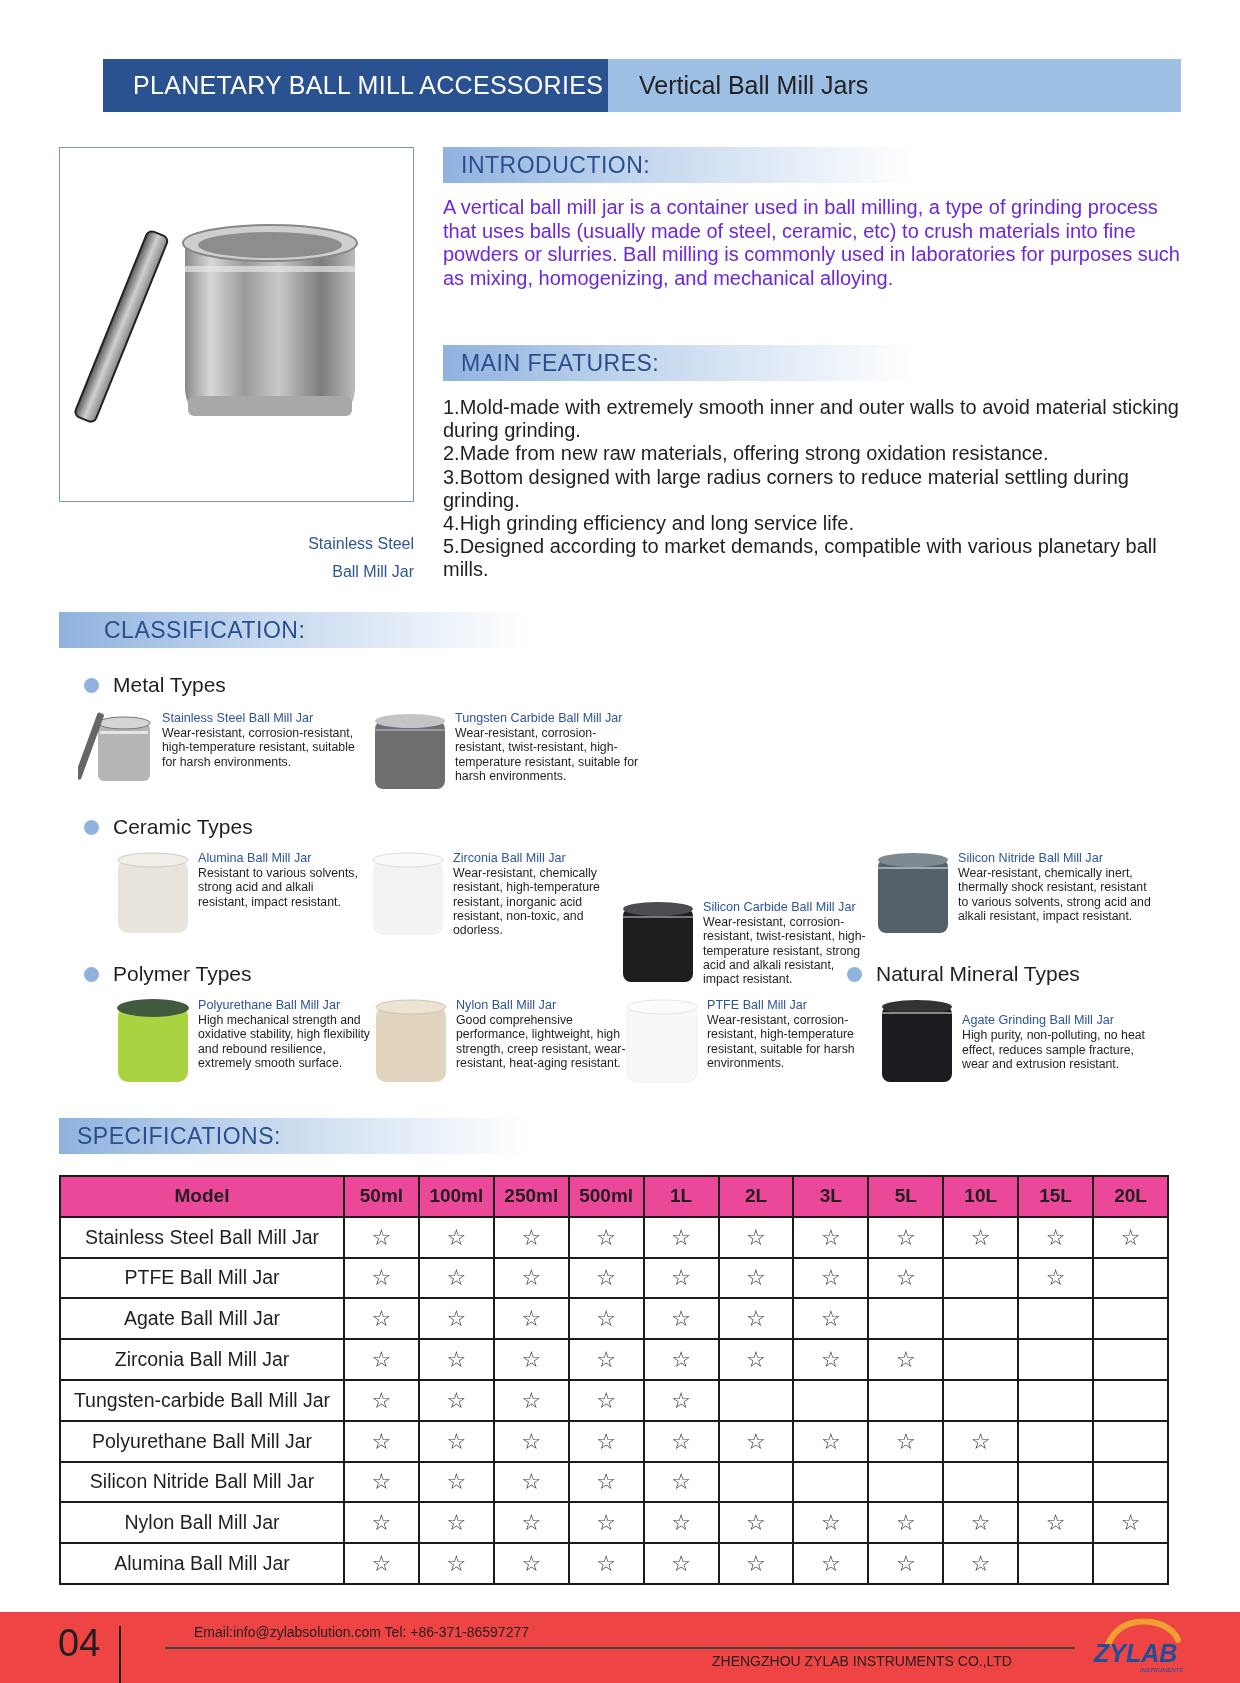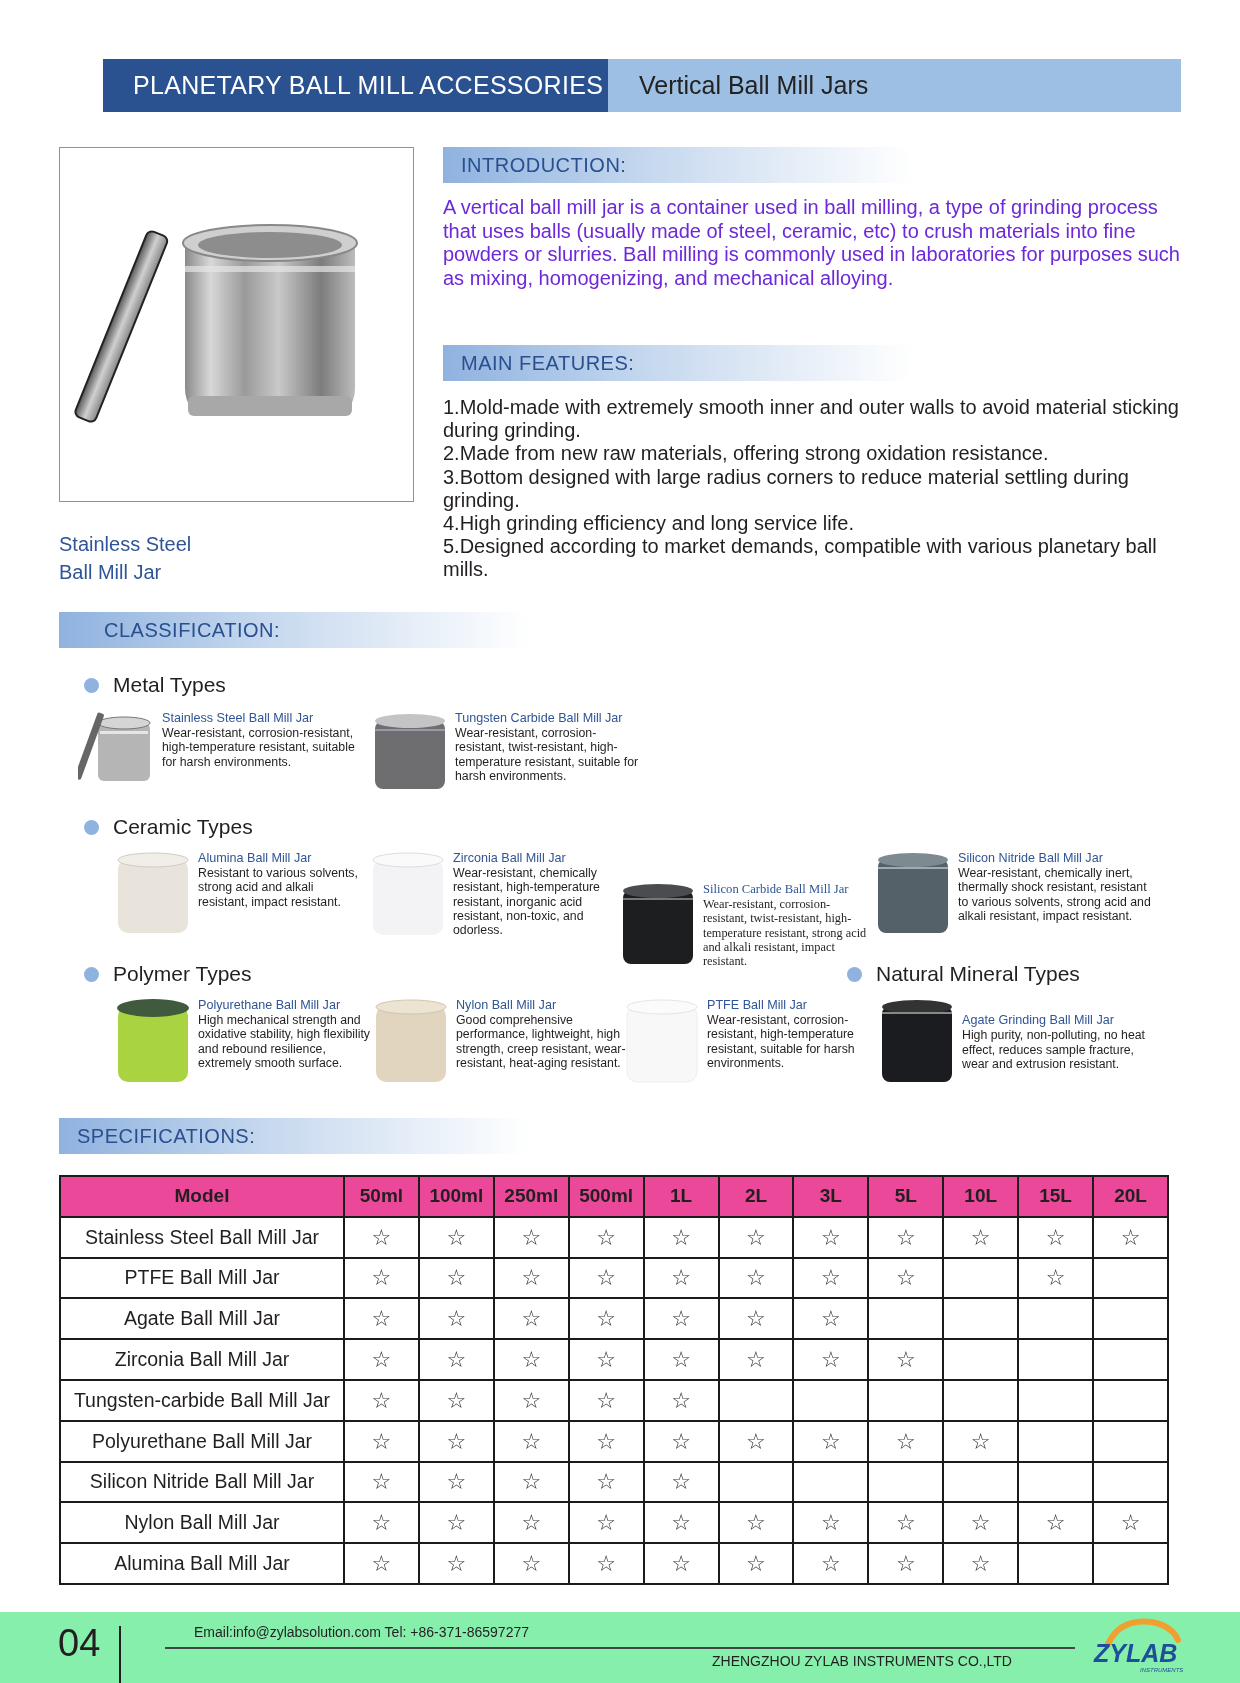--- a/index.html
+++ b/index.html
@@ -7,24 +7,24 @@
   body { position: relative; font-family: "Liberation Sans", sans-serif; color: #231f20; }
 
   
   .banner { position: absolute; left: 59px; top: 59px; width: 1122px; height: 53px; display: flex; }
   .banner-left { width: 505px; height: 100%; background: #2a5190; color: #fff; font-size: 25px; display: flex; align-items: center; padding-left: 30px; letter-spacing: 0.3px; margin-left: 44px; }
   .banner-right { flex: 1; height: 100%; background: #9dbfe4; color: #222; font-size: 25px; display: flex; align-items: center; padding-left: 31px; }
 
   
   .hero-frame { position: absolute; left: 59px; top: 147px; width: 355px; height: 355px; border: 1.5px solid #7a95c4; background: #fff; }
   .hero-frame svg { position: absolute; left: 0; top: 0; }
-  .hero-caption { position: absolute; left: 59px; top: 530px; width: 355px; text-align: left; color: #2f5596; font-size: 20px; line-height: 28px; }
-
-  
-  .sec-head { position: absolute; height: 36px; background: linear-gradient(to right, #8fb2df 0%, #c7d9ef 45%, #ffffff 100%); color: #2a4f8f; font-size: 20px; display: flex; align-items: center; padding-left: 18px; letter-spacing: 0.5px; }
+  .hero-caption { position: absolute; left: 59px; top: 530px; width: 355px; text-align: right; color: #2f5596; font-size: 16px; line-height: 28px; }
+
+  
+  .sec-head { position: absolute; height: 36px; background: linear-gradient(to right, #8fb2df 0%, #c7d9ef 45%, #ffffff 100%); color: #2a4f8f; font-size: 23px; display: flex; align-items: center; padding-left: 18px; letter-spacing: 0.5px; }
 
   .intro-text { position: absolute; left: 443px; top: 196px; width: 745px; font-size: 20px; line-height: 23.5px; color: #6d28d9; }
   .features { position: absolute; left: 443px; top: 396px; width: 745px; font-size: 20px; line-height: 23.2px; color: #231f20; }
 
   
   .cat-title { position: absolute; display: flex; align-items: center; font-size: 21px; color: #231f20; }
   .cat-title .dot { width: 15px; height: 15px; border-radius: 50%; background: #8fb2df; margin-right: 14px; }
 
   .item { position: absolute; display: flex; }
   .item .thumb { width: 78px; height: 88px; margin-right: 6px; flex: none; }
@@ -33,21 +33,21 @@
 
   
   table.spec { position: absolute; left: 59px; top: 1175px; width: 1110px; border-collapse: collapse; table-layout: fixed; }
   table.spec th, table.spec td { border: 2px solid #1b1b1b; text-align: center; height: 40.8px; }
   table.spec th { background: #ec4899; font-weight: bold; font-size: 19px; }
   table.spec td { font-size: 19.5px; }
   table.spec td.model { font-size: 19.5px; }
   table.spec td.star { font-size: 22px; color: #333; font-family: "DejaVu Sans", sans-serif; }
 
   
-  .footer { position: absolute; left: 0; top: 1612px; width: 1240px; height: 71px; background: #86efac; }
+  .footer { position: absolute; left: 0; top: 1612px; width: 1240px; height: 71px; background: #ef4444; }
   .page-num { position: absolute; left: 58px; top: 10px; font-size: 38px; color: #231f20; }
   .footer-vline { position: absolute; left: 119px; top: 14px; width: 2px; height: 57px; background: #231f20; }
   .footer-contact { position: absolute; left: 194px; top: 12px; font-size: 14px; color: #231f20; }
   .footer-hline { position: absolute; left: 165px; top: 35px; width: 910px; height: 1.5px; background: #444; }
   .footer-company { position: absolute; left: 712px; top: 41px; font-size: 14px; color: #231f20; }
   .logo { position: absolute; left: 1090px; top: 4px; width: 95px; height: 62px; }
 </style>
 </head>
 <body>
 
@@ -139,21 +139,21 @@
   </svg>
   <div class="txt" style="width:160px;"><span class="name">Alumina Ball Mill Jar</span><span>Resistant to various solvents, strong acid and alkali resistant, impact resistant.</span></div>
 </div>
 <div class="item" style="left:369px; top:851px; width:255px;">
   <svg class="thumb" viewBox="0 0 78 88">
     <rect x="4" y="8" width="70" height="76" rx="10" fill="#f3f3f6"></rect>
       <ellipse cx="39" cy="9" rx="35" ry="7" fill="#fafafa" stroke="#ddd"></ellipse>
   </svg>
   <div class="txt" style="width:170px;"><span class="name">Zirconia Ball Mill Jar</span><span>Wear-resistant, chemically resistant, high-temperature resistant, inorganic acid resistant, non-toxic, and odorless.</span></div>
 </div>
-<div class="item" style="left:619px; top:882px; width:255px;font-family:Liberation Serif, serif;">
+<div class="item" style="left:619px; top:900px; width:255px;">
   <svg class="thumb" viewBox="0 0 78 88">
     <rect x="4" y="8" width="70" height="74" rx="8" fill="#1d1e20"></rect>
       <ellipse cx="39" cy="9" rx="35" ry="7" fill="#4a4c50"></ellipse>
     <rect x="4" y="16" width="70" height="2" fill="#777"></rect>
   </svg>
   <div class="txt" style="width:170px;"><span class="name">Silicon Carbide Ball Mill Jar</span><span>Wear-resistant, corrosion-resistant, twist-resistant, high-temperature resistant, strong acid and alkali resistant, impact resistant.</span></div>
 </div>
 <div class="item" style="left:874px; top:851px; width:290px;">
   <svg class="thumb" viewBox="0 0 78 88">
     <rect x="4" y="8" width="70" height="74" rx="8" fill="#556168"></rect>

